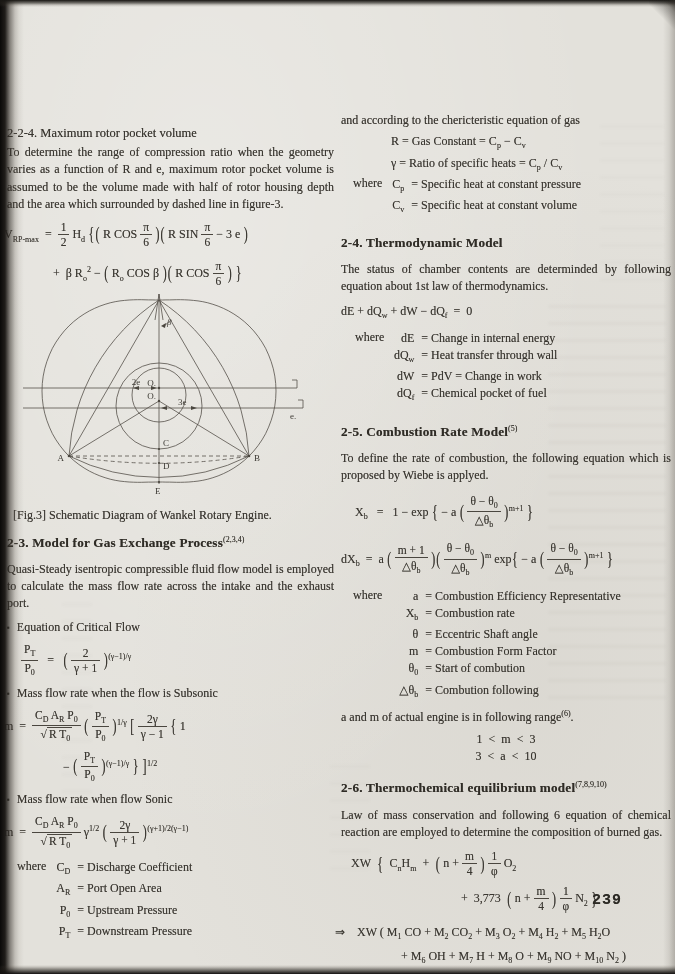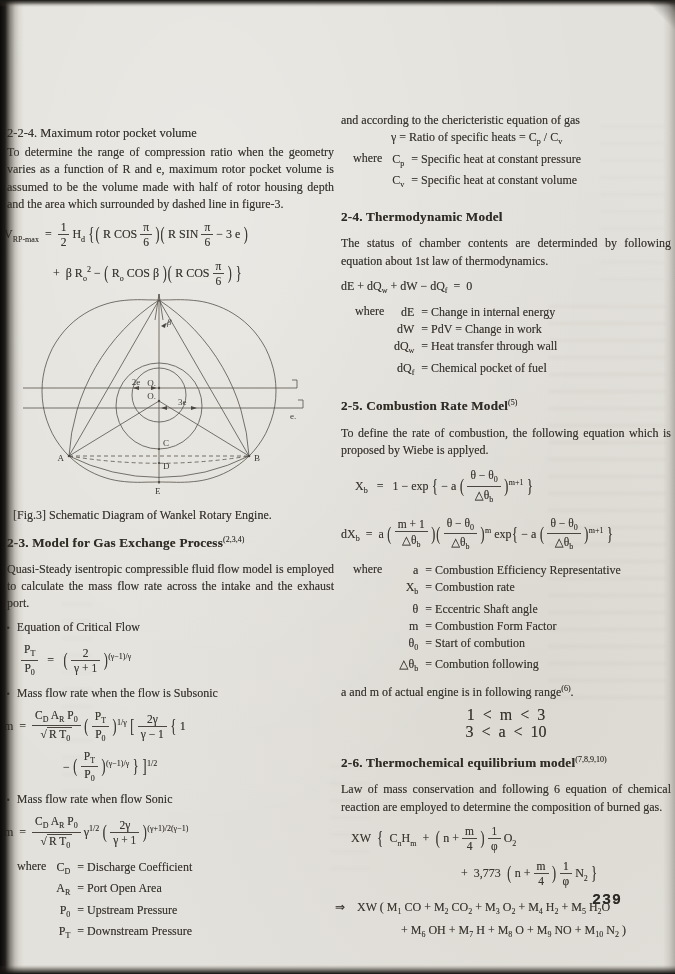--- a/index.html
+++ b/index.html
@@ -41,21 +41,21 @@
       text-shadow:0 0 .5px rgba(52,48,42,.5);}
   .wlabel{flex:none;}
   .defrow{line-height:17px;}
   .defrow .sym{display:inline-block;text-align:right;margin-right:7px;}
   .g-flow .sym{width:24px;}
   .g-gas .sym{width:22px;}
   .g-thermo .sym{width:30px;}
   .g-comb .sym{width:36px;}
   .caption{font-size:12px;margin-top:4px;margin-left:6px;
       text-shadow:0 0 .5px rgba(52,48,42,.55);}
-  .center-line{font-size:16px;text-align:center;line-height:17px;
+  .center-line{font-size:12px;text-align:center;line-height:17px;
       text-shadow:0 0 .5px rgba(52,48,42,.55);}
   .pageno{position:absolute;left:592px;top:892px;z-index:4;
       font-size:15px;font-weight:bold;letter-spacing:1px;color:#2c2a25;
       text-shadow:0 0 .6px rgba(44,42,37,.6);font-family:Liberation Mono, monospace;}
   svg.fig{display:block;margin:4px 0 0 2px;}
   svg.fig text{font-family:"Liberation Serif",serif;font-size:9px;fill:#3c3933;}
   svg.fig .it{font-style:italic;}
   
   .edge{position:absolute;z-index:10;pointer-events:none;}
   .edge-left{left:0;top:0;bottom:0;width:24px;
@@ -180,38 +180,39 @@
         <div class="defrow"><span class="sym">C<sub>D</sub></span><span>= Discharge Coefficient</span></div>
         <div class="defrow"><span class="sym">A<sub>R</sub></span><span>= Port Open Area</span></div>
         <div class="defrow"><span class="sym">P<sub>0</sub></span><span>= Upstream Pressure</span></div>
         <div class="defrow"><span class="sym">P<sub>T</sub></span><span>= Downstream Pressure</span></div>
       </div>
     </div>
   </div>
 
   <div class="col right-col">
     <p>and according to the chericteristic equation of gas</p>
+    <div class="eq" style="margin:4px 0 0 50px;line-height:17px;">R = Gas Constant = C<sub>p</sub> − C<sub>v</sub></div>
     <div class="eq" style="margin:0 0 0 50px;line-height:17px;">γ = Ratio of specific heats = C<sub>p</sub> / C<sub>v</sub></div>
     <div class="where-block g-gas" style="margin-top:0;margin-left:12px;">
       <span class="wlabel">where</span>
       <div>
         <div class="defrow"><span class="sym">C<sub>p</sub></span><span>= Specific heat at constant pressure</span></div>
         <div class="defrow"><span class="sym">C<sub>v</sub></span><span>= Specific heat at constant volume</span></div>
       </div>
     </div>
 
     <div class="h2" style="margin-top:16px;">2-4. Thermodynamic Model</div>
     <p style="margin-top:10px;">The status of chamber contents are determinded by following equation about 1st law of thermodynamics.</p>
     <div class="eq" style="margin:8px 0 0 0;line-height:17px;">dE + dQ<sub>w</sub> + dW − dQ<sub>f</sub>  =  0</div>
     <div class="where-block g-thermo" style="margin-top:5px;margin-left:14px;">
       <span class="wlabel">where</span>
       <div>
         <div class="defrow"><span class="sym">dE</span><span>= Change in internal energy</span></div>
+        <div class="defrow"><span class="sym">dQ<sub>w</sub></span><span>= Heat transfer through wall</span></div>
         <div class="defrow"><span class="sym">dW</span><span>= PdV = Change in work</span></div>
-        <div class="defrow"><span class="sym">dQ<sub>w</sub></span><span>= Heat transfer through wall</span></div>
         <div class="defrow"><span class="sym">dQ<sub>f</sub></span><span>= Chemical pocket of fuel</span></div>
       </div>
     </div>
 
     <div class="h2" style="margin-top:17px;"><span>2-5. Combustion Rate Model</span><sup class="ref">(5)</sup></div>
     <p style="margin-top:10px;">To define the rate of combustion, the following equation which is proposed by Wiebe is applyed.</p>
     <div class="eq" style="margin:11px 0 0 14px;">X<sub>b</sub>   =   1 − exp <span class="bg">{</span> − a <span class="bg">(</span> <span class="fr"><span class="nu">θ − θ<sub>0</sub></span><span class="de">△θ<sub>b</sub></span></span> <span class="bg">)</span><sup>m+1</sup> <span class="bg">}</span></div>
     <div class="eq" style="margin:13px 0 0 0;">dX<sub>b</sub>  =  a <span class="bg">(</span> <span class="fr"><span class="nu">m + 1</span><span class="de">△θ<sub>b</sub></span></span> <span class="bg">)</span><span class="bg">(</span> <span class="fr"><span class="nu">θ − θ<sub>0</sub></span><span class="de">△θ<sub>b</sub></span></span> <span class="bg">)</span><sup>m</sup> exp<span class="bg">{</span> − a <span class="bg">(</span> <span class="fr"><span class="nu">θ − θ<sub>0</sub></span><span class="de">△θ<sub>b</sub></span></span> <span class="bg">)</span><sup>m+1</sup> <span class="bg">}</span></div>
     <div class="where-block g-comb" style="margin-top:10px;margin-left:12px;">
       <span class="wlabel">where</span>

